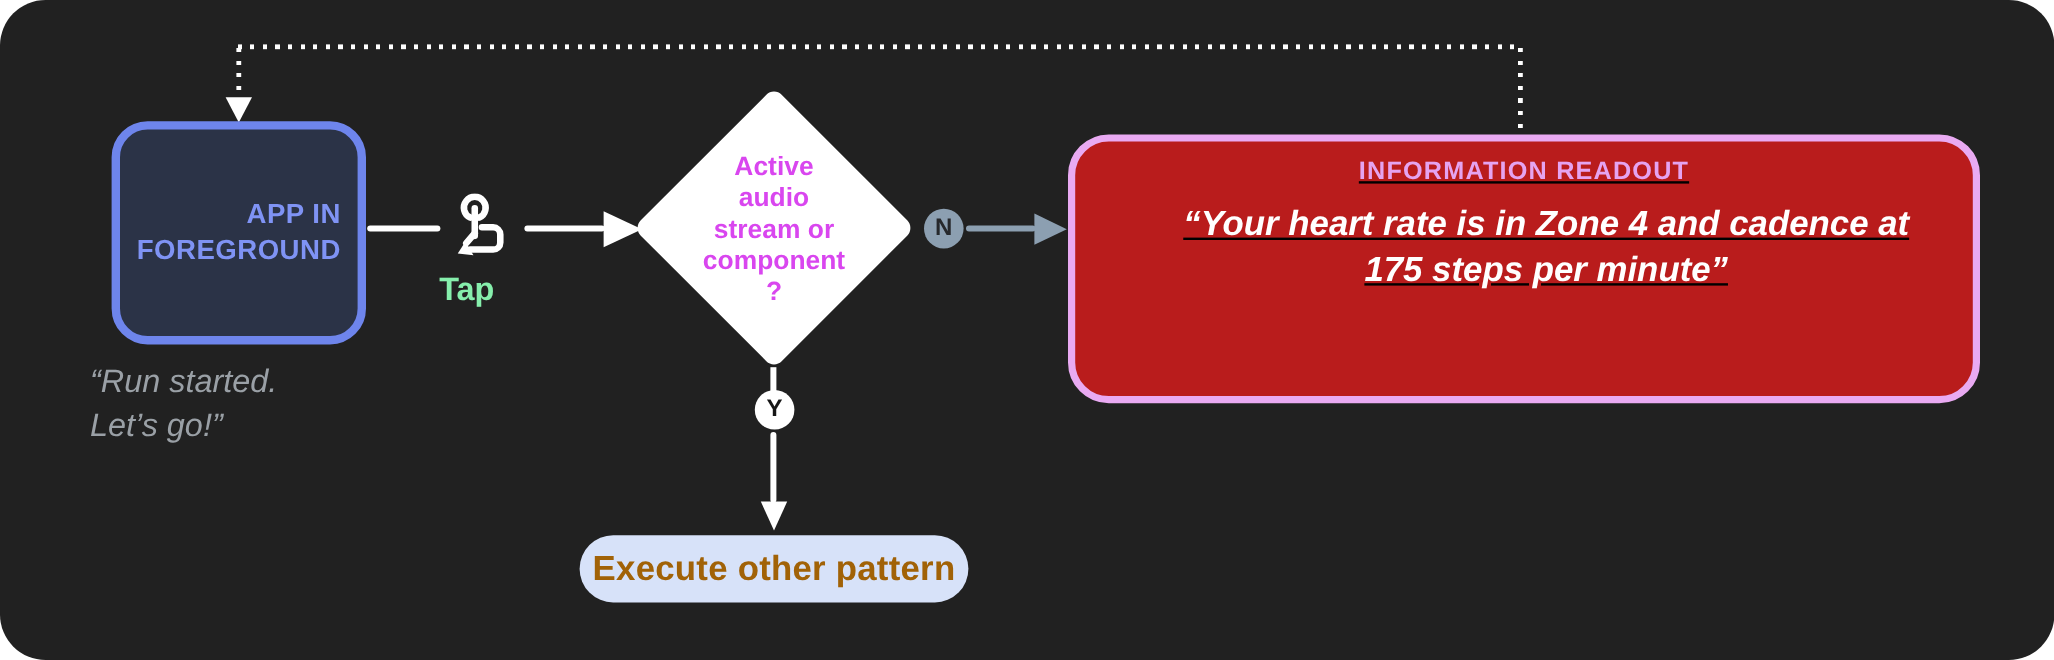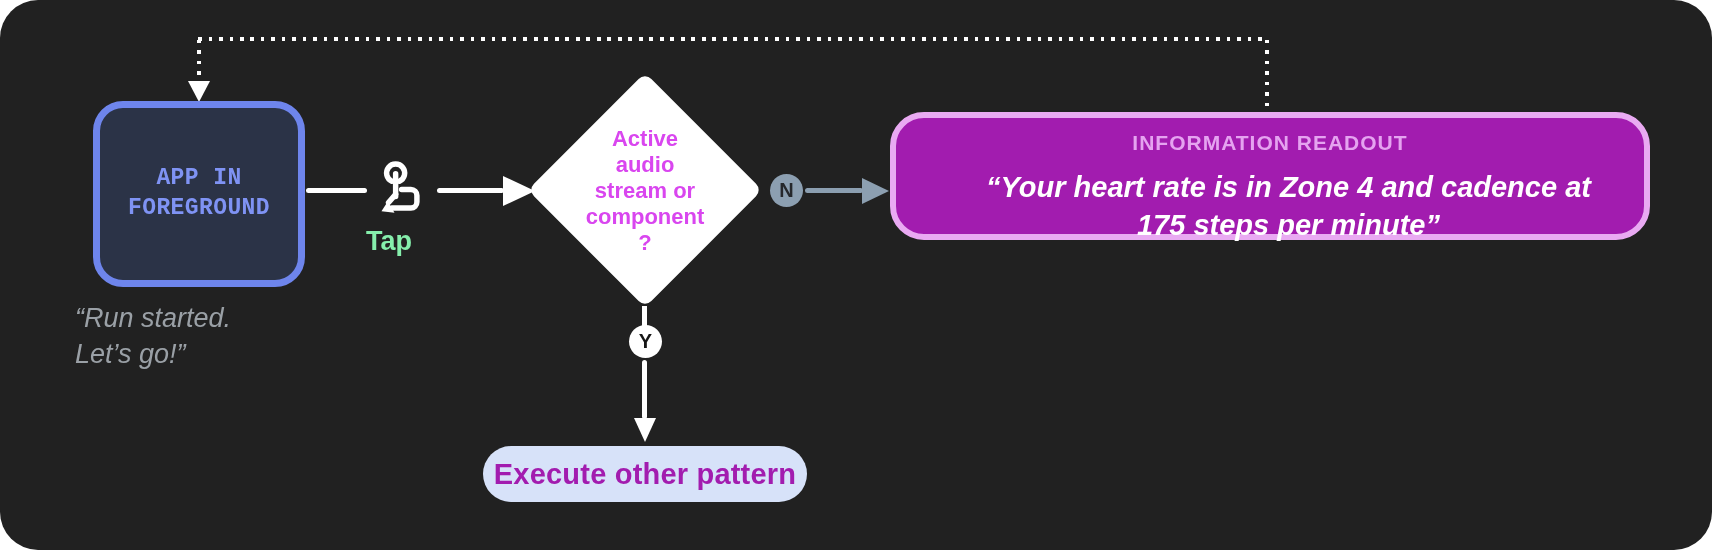--- a/index.html
+++ b/index.html
@@ -32,21 +32,21 @@
   }
   .dotted-arrowhead{left:188px;top:81px;}
   
   .app-node{
     position:absolute;left:93px;top:101px;width:212px;height:186px;
     background:#2b3347;border:7px solid #6e85ec;border-radius:30px;
     display:flex;align-items:center;justify-content:center;
   }
   .app-node .label{
     color:#7f93f4;font-size:23px;font-weight:bold;letter-spacing:.4px;
-    text-align:center;line-height:1.3;white-space:pre-line;font-family:Liberation Mono, monospace;
+    text-align:right;line-height:1.3;white-space:pre-line;
   }
   .app-caption{
     position:absolute;left:75px;top:301px;width:250px;
     color:#9aa0a6;font-size:27px;font-style:italic;font-weight:500;
     line-height:1.33;white-space:pre-line;
   }
   
   .seg{position:absolute;height:5px;background:#ffffff;border-radius:2.5px;}
   .seg1{left:306px;top:188px;width:61px;}
   .seg2{left:437px;top:188px;width:67px;}
@@ -85,38 +85,38 @@
     position:absolute;left:862px;top:178px;width:0;height:0;
     border-top:13px solid transparent;border-bottom:13px solid transparent;
     border-left:27px solid #8c9fb1;
   }
   
   .stub{position:absolute;left:642px;top:306px;width:5px;height:20px;background:#ffffff;}
   .yes-shaft{position:absolute;left:642px;top:360px;width:5px;height:59px;background:#ffffff;border-radius:2.5px;}
   .yes-arrowhead{left:634px;top:418px;border-top-width:24px;}
   
   .readout{
-    position:absolute;left:890px;top:112px;width:760px;height:128px;
-    background:#a21caf;border:6px solid #e9aaf2;border-radius:34px;
-    display:flex;flex-direction:column;align-items:center;
+    position:absolute;left:890px;top:112px;width:760px;height:224px;
+    background:#b91c1c;border:6px solid #e9aaf2;border-radius:34px;
+    display:flex;flex-direction:column;align-items:center;text-decoration:underline;
   }
   .readout .title{
     margin-top:13px;color:#e5a3f0;font-size:21px;font-weight:bold;letter-spacing:1px;
   }
   .readout .body{
     margin-top:14px;color:#ffffff;font-size:29px;font-weight:bold;font-style:italic;
     line-height:1.3;text-align:center;white-space:pre-line;margin-left:37px;
   }
   
   .pill{
     position:absolute;left:483px;top:446px;width:324px;height:56px;
     background:#d7e2f9;border-radius:28px;
     display:flex;align-items:center;justify-content:center;
   }
-  .pill .label{color:#a21caf;font-size:29px;font-weight:bold;letter-spacing:.2px;}
+  .pill .label{color:#a16207;font-size:29px;font-weight:bold;letter-spacing:.2px;}
 </style>
 </head>
 <body>
 
 <div class="canvas">
 
   <div class="dot-h"></div>
   <div class="dot-v-left"></div>
   <div class="dot-v-right"></div>
   <div class="arrow-down-white dotted-arrowhead"></div>

